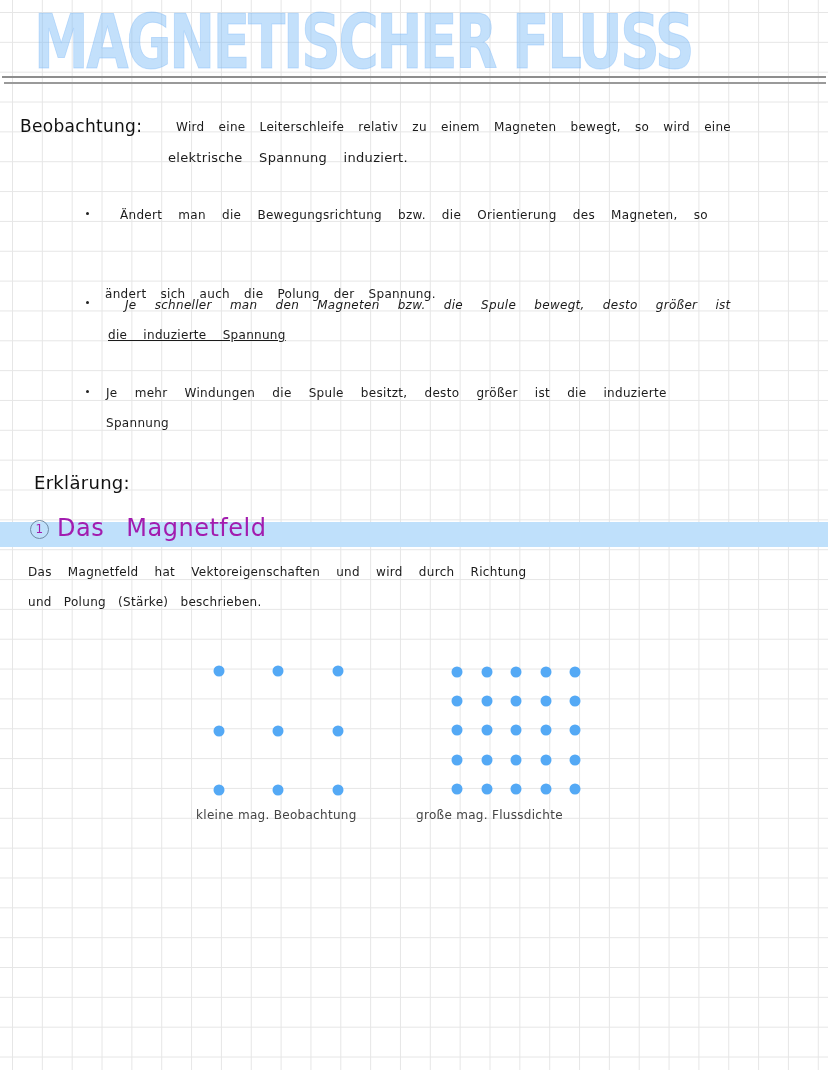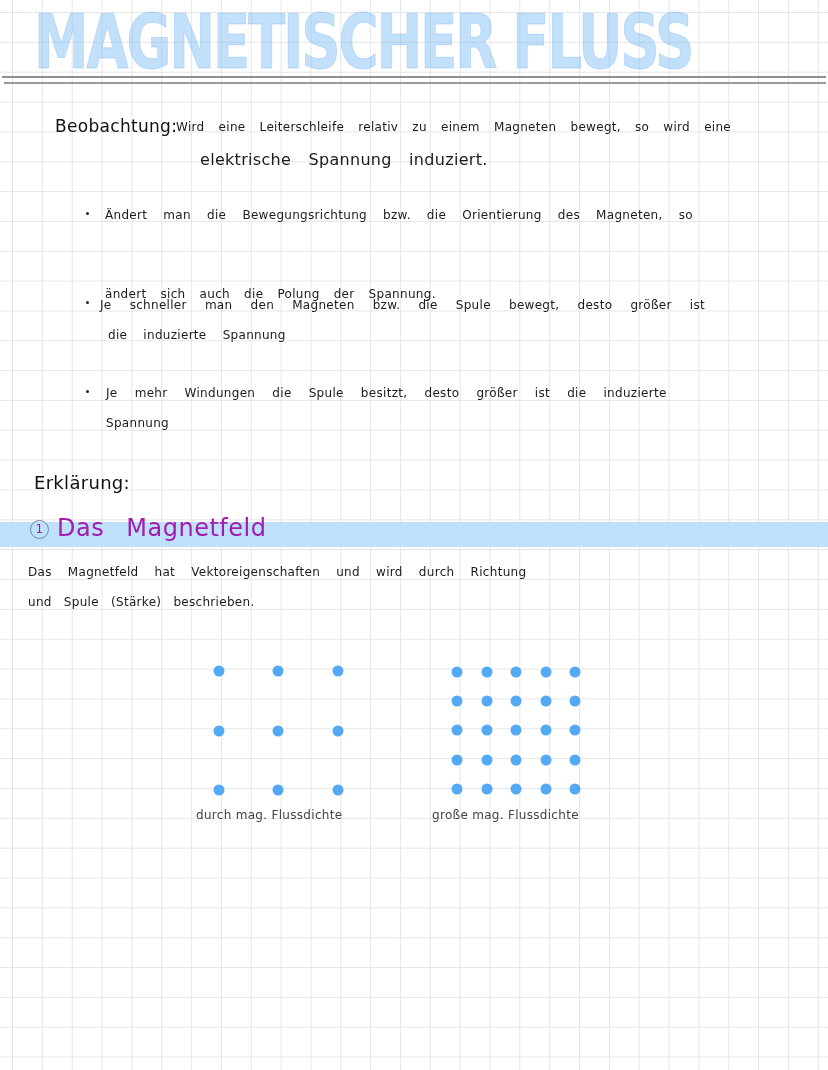--- a/index.html
+++ b/index.html
@@ -46,45 +46,45 @@
   .dot { position: absolute; width: 11px; height: 11px; border-radius: 50%; background: #54a9f5; transform: translate(-50%, -50%); }
   .caption { font-size: 12px; color: #444; letter-spacing: 0.3px; }
 </style>
 </head>
 <body>
 
 <div class="abs title">MAGNETISCHER FLUSS</div>
 <div class="abs rule" style="top:76px;"></div>
 <div class="abs rule2" style="top:82px;"></div>
 
-<div class="abs hw label" style="left:20px; top:116px;margin-left:35px;">Beobachtung:</div>
+<div class="abs hw label" style="left:20px; top:116px;">Beobachtung:</div>
 <div class="abs hw" style="left:176px; top:120px; word-spacing:10px;">Wird eine Leiterschleife relativ zu einem Magneten bewegt, so wird eine</div>
-<div class="abs hw" style="left:200px; top:150px; font-size:16px; word-spacing:12px;">elektrische Spannung induziert.</div>
+<div class="abs hw" style="left:168px; top:150px; font-size:13px; word-spacing:12px;">elektrische Spannung induziert.</div>
 
 <div class="abs bullet-dot" style="left:86px; top:212px;"></div>
-<div class="abs hw" style="left:105px; top:208px; word-spacing:12px;">Ändert man die Bewegungsrichtung bzw. die Orientierung des Magneten, so</div>
+<div class="abs hw" style="left:120px; top:208px; word-spacing:12px;">Ändert man die Bewegungsrichtung bzw. die Orientierung des Magneten, so</div>
 <div class="abs hw" style="left:105px; top:239px; word-spacing:10px;margin-top:48px;">ändert sich auch die Polung der Spannung.</div>
 
 <div class="abs bullet-dot" style="left:86px; top:301px;"></div>
-<div class="abs hw" style="left:100px; top:298px; word-spacing:14px;">Je schneller man den Magneten bzw. die Spule bewegt, desto größer ist</div>
-<div class="abs hw" style="left:108px; top:328px; word-spacing:12px;">die induzierte Spannung</div>
+<div class="abs hw" style="left:125px; top:298px; word-spacing:14px;font-style:italic;">Je schneller man den Magneten bzw. die Spule bewegt, desto größer ist</div>
+<div class="abs hw" style="left:108px; top:328px; word-spacing:12px;text-decoration:underline;">die induzierte Spannung</div>
 
 <div class="abs bullet-dot" style="left:86px; top:390px;"></div>
 <div class="abs hw" style="left:106px; top:386px; word-spacing:13px;">Je mehr Windungen die Spule besitzt, desto größer ist die induzierte</div>
 <div class="abs hw" style="left:106px; top:416px;text-align:right;">Spannung</div>
 
 <div class="abs hw label" style="left:34px; top:472px; font-size:18px;">Erklärung:</div>
 
 <div class="abs band"></div>
 <div class="abs section-heading">
   <span class="circled">1</span><span style="word-spacing:14px;">Das Magnetfeld</span>
 </div>
 
 <div class="abs hw hw-lg" style="left:28px; top:565px; word-spacing:12px;">Das Magnetfeld hat Vektoreigenschaften und wird durch Richtung</div>
-<div class="abs hw hw-lg" style="left:28px; top:595px; word-spacing:8px;">und Spule (Stärke) beschrieben.</div>
+<div class="abs hw hw-lg" style="left:28px; top:595px; word-spacing:8px;">und Polung (Stärke) beschrieben.</div>
 
 <div id="diagram-small">
     <div class="dot" style="left: 219px; top: 671px;"></div>
     <div class="dot" style="left: 278px; top: 671px;"></div>
     <div class="dot" style="left: 338px; top: 671px;"></div>
     <div class="dot" style="left: 219px; top: 731px;"></div>
     <div class="dot" style="left: 278px; top: 731px;"></div>
     <div class="dot" style="left: 338px; top: 731px;"></div>
     <div class="dot" style="left: 219px; top: 790px;"></div>
     <div class="dot" style="left: 278px; top: 790px;"></div>
@@ -111,14 +111,14 @@
     <div class="dot" style="left: 516px; top: 760px;"></div>
     <div class="dot" style="left: 546px; top: 760px;"></div>
     <div class="dot" style="left: 575px; top: 760px;"></div>
     <div class="dot" style="left: 457px; top: 789px;"></div>
     <div class="dot" style="left: 487px; top: 789px;"></div>
     <div class="dot" style="left: 516px; top: 789px;"></div>
     <div class="dot" style="left: 546px; top: 789px;"></div>
     <div class="dot" style="left: 575px; top: 789px;"></div>
   </div>
 
-<div class="abs caption" style="left:196px; top:808px;">durch mag. Flussdichte</div>
-<div class="abs caption" style="left:432px; top:808px;">große mag. Flussdichte</div>
+<div class="abs caption" style="left:196px; top:808px;">kleine mag. Beobachtung</div>
+<div class="abs caption" style="left:416px; top:808px;">große mag. Flussdichte</div>
 
 </body></html>

